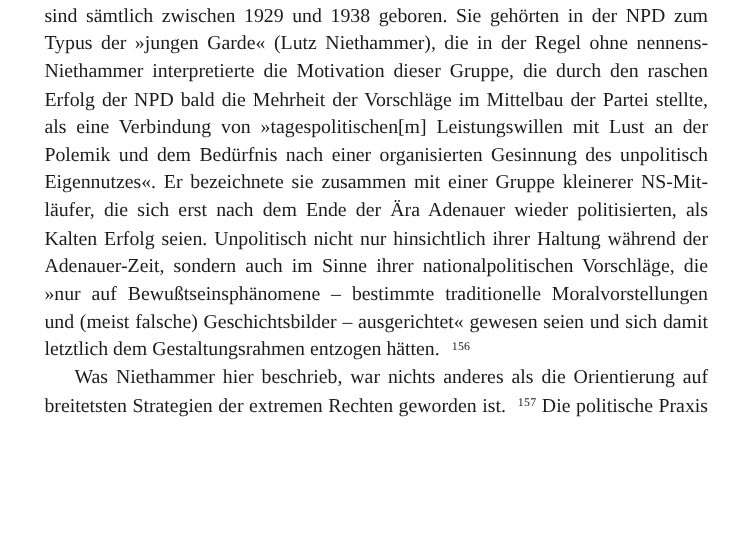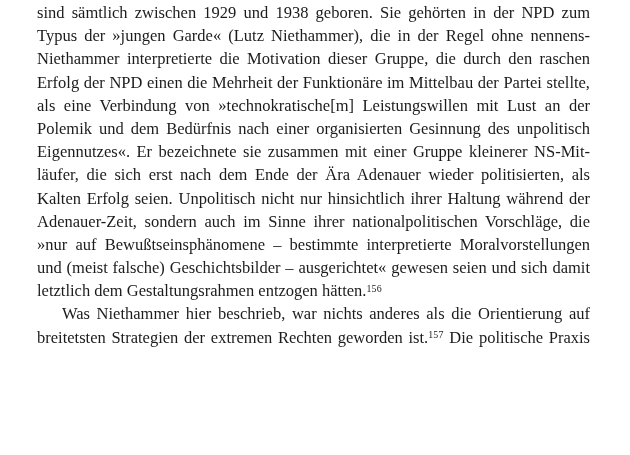--- a/index.html
+++ b/index.html
@@ -40,36 +40,37 @@
   .line.indent {
     text-indent: 25px;
   }
   sup.fnref {
     font-size: 0.60em;
     line-height: 0;
     vertical-align: baseline;
     position: relative;
     top: -0.45em;
     letter-spacing: 0.02em;
+    margin-left: 10px;
   }
 </style>
 </head>
 <body>
 
 <div class="page">
   <div class="textblock">
       <div class="line"><span>sind sämtlich zwischen 1929 und 1938 geboren. Sie gehörten in der NPD zum</span></div>
       <div class="line"><span>Typus der »jungen Garde« (Lutz Niethammer), die in der Regel ohne nennens-</span></div>
       <div class="line"><span>Niethammer interpretierte die Motivation dieser Gruppe, die durch den raschen</span></div>
-      <div class="line"><span>Erfolg der NPD einen die Mehrheit der Funktionäre im Mittelbau der Partei stellte,</span></div>
-      <div class="line"><span>als eine Verbindung von »technokratische[m] Leistungswillen mit Lust an der</span></div>
+      <div class="line"><span>Erfolg der NPD bald die Mehrheit der Vorschläge im Mittelbau der Partei stellte,</span></div>
+      <div class="line"><span>als eine Verbindung von »tagespolitischen[m] Leistungswillen mit Lust an der</span></div>
       <div class="line"><span>Polemik und dem Bedürfnis nach einer organisierten Gesinnung des unpolitisch</span></div>
       <div class="line"><span>Eigennutzes«. Er bezeichnete sie zusammen mit einer Gruppe kleinerer NS-Mit-</span></div>
       <div class="line"><span>läufer, die sich erst nach dem Ende der Ära Adenauer wieder politisierten, als</span></div>
       <div class="line"><span>Kalten Erfolg seien. Unpolitisch nicht nur hinsichtlich ihrer Haltung während der</span></div>
       <div class="line"><span>Adenauer-Zeit, sondern auch im Sinne ihrer nationalpolitischen Vorschläge, die</span></div>
-      <div class="line"><span>»nur auf Bewußtseinsphänomene – bestimmte interpretierte Moralvorstellungen</span></div>
+      <div class="line"><span>»nur auf Bewußtseinsphänomene – bestimmte traditionelle Moralvorstellungen</span></div>
       <div class="line"><span>und (meist falsche) Geschichtsbilder – ausgerichtet« gewesen seien und sich damit</span></div>
       <div class="line para-end"><span>letztlich dem Gestaltungsrahmen entzogen hätten.</span><sup class="fnref">156</sup></div>
       <div class="line indent"><span>Was Niethammer hier beschrieb, war nichts anderes als die Orientierung auf</span></div>
       <div class="line"><span>breitetsten Strategien der extremen Rechten geworden ist.</span><sup class="fnref">157</sup><span> Die politische Praxis</span></div>
     </div>
 </div>
 
 </body></html>

